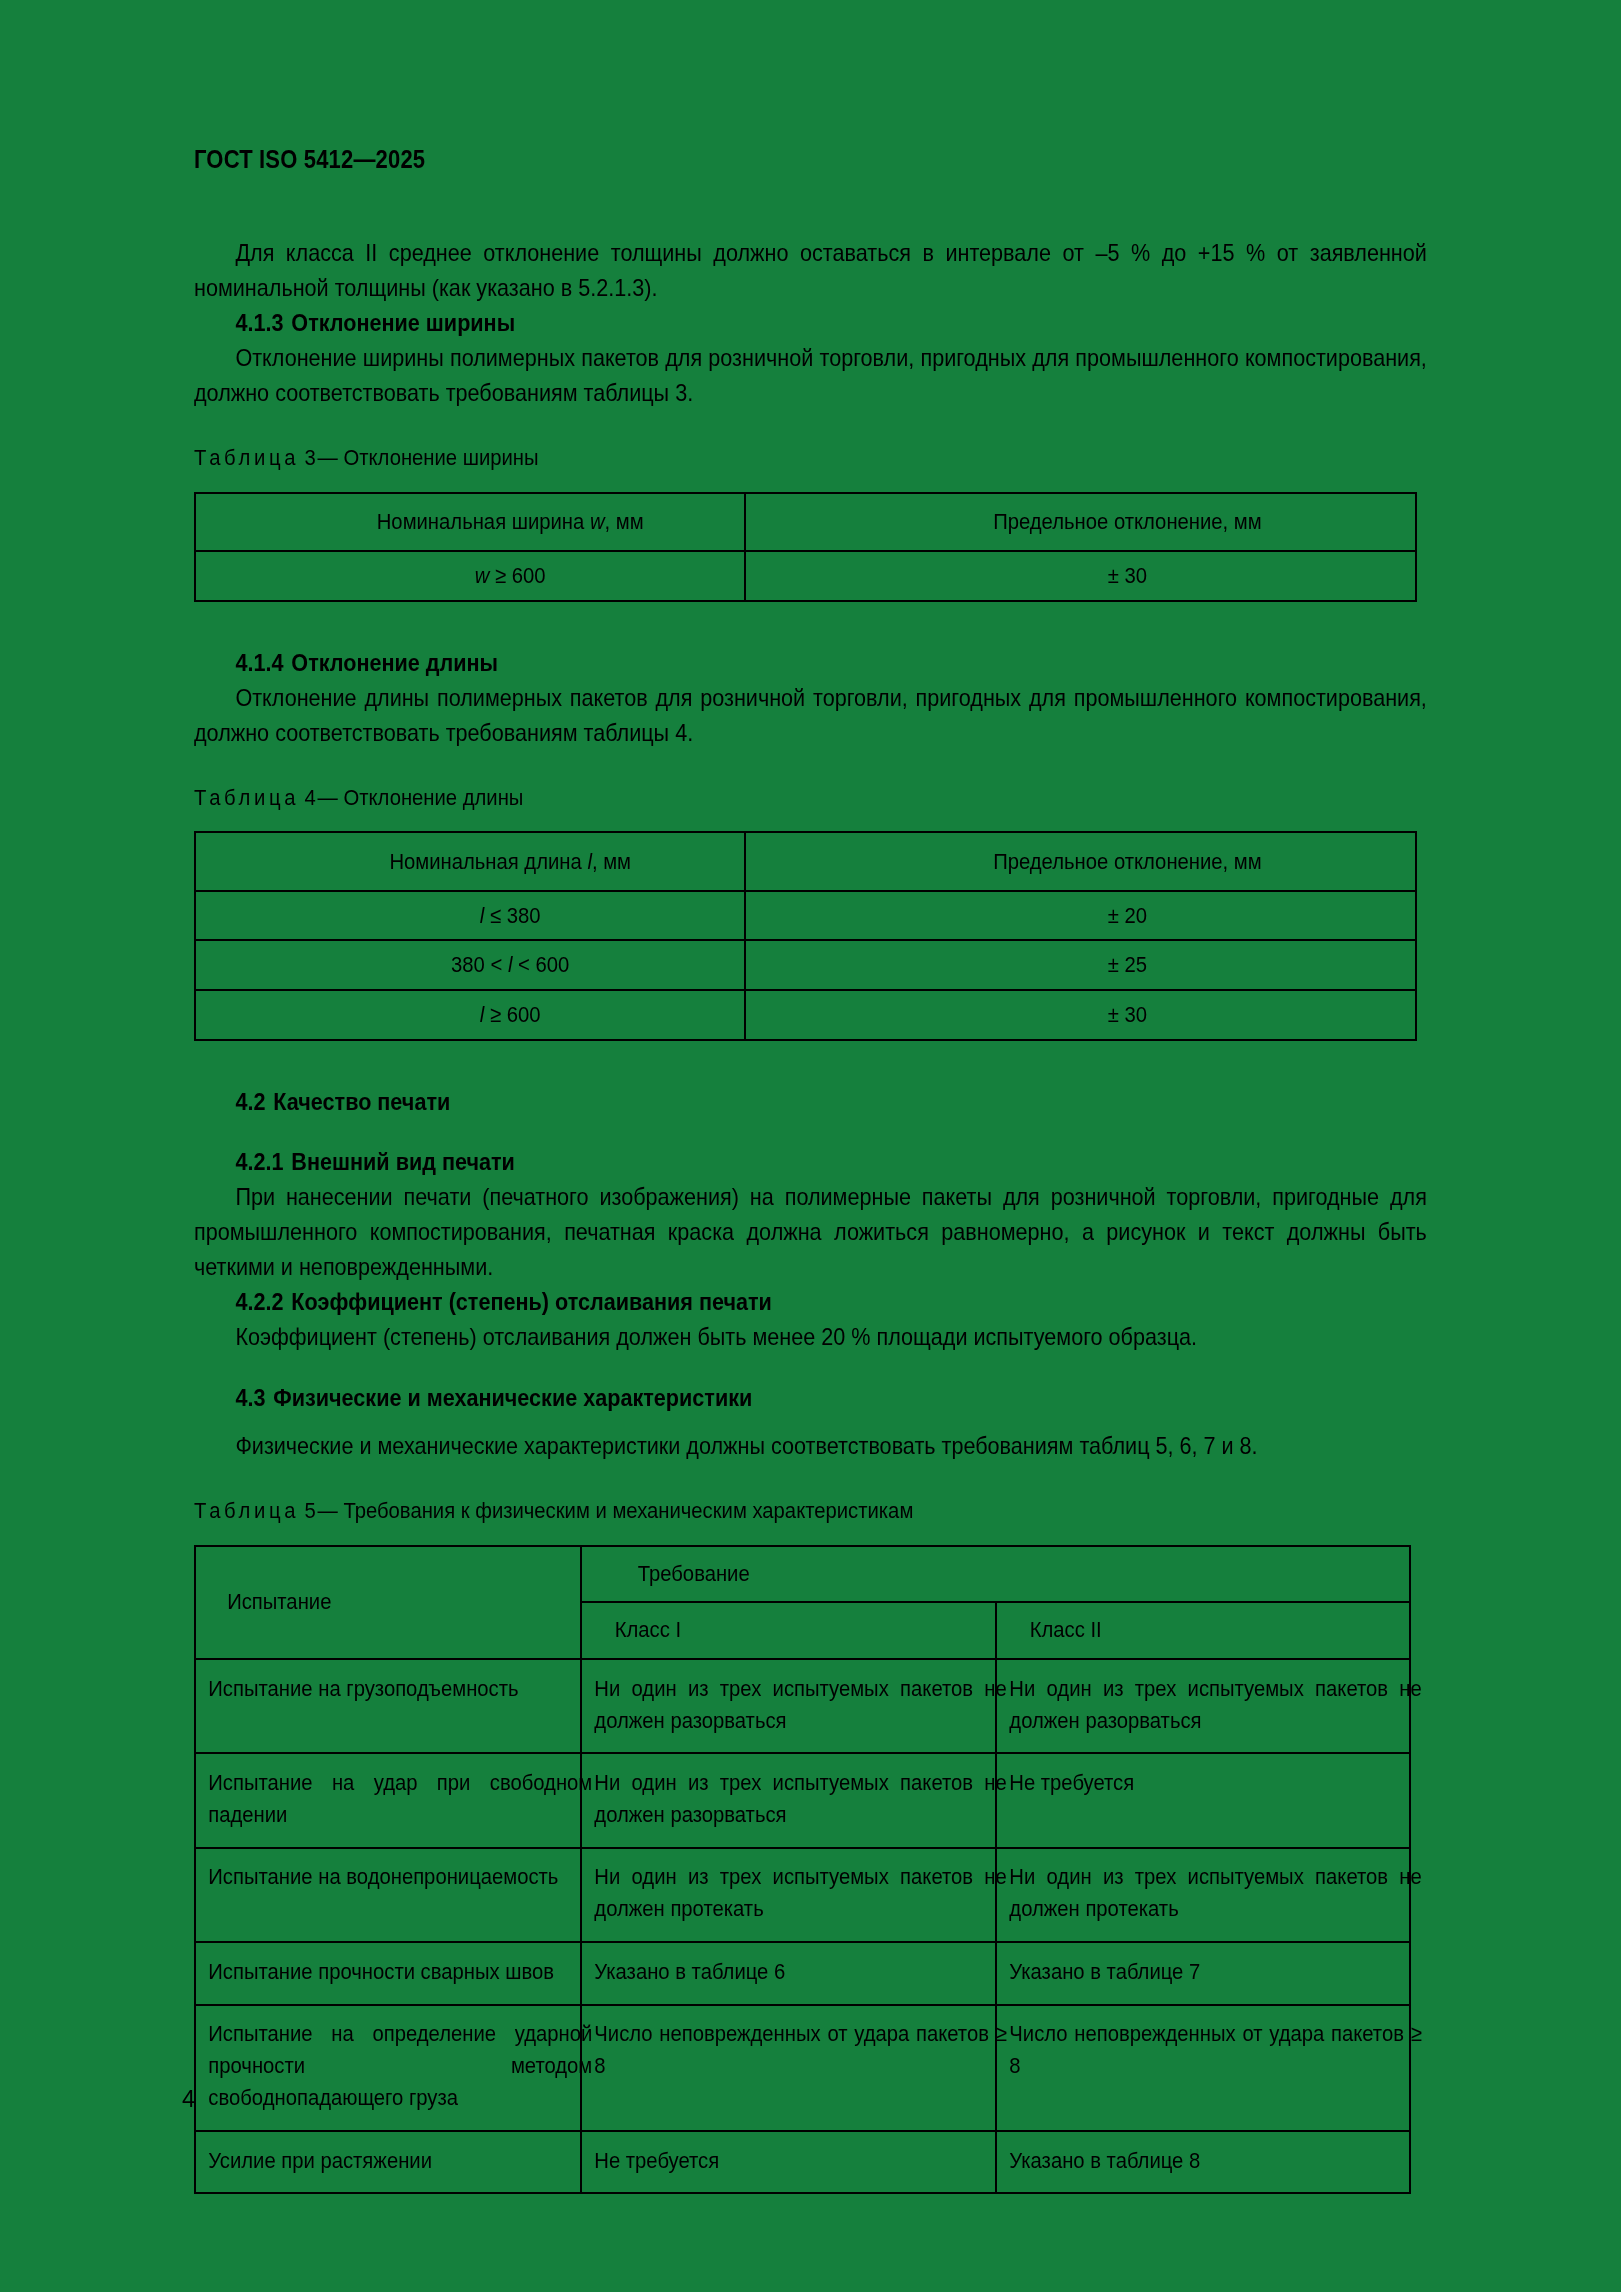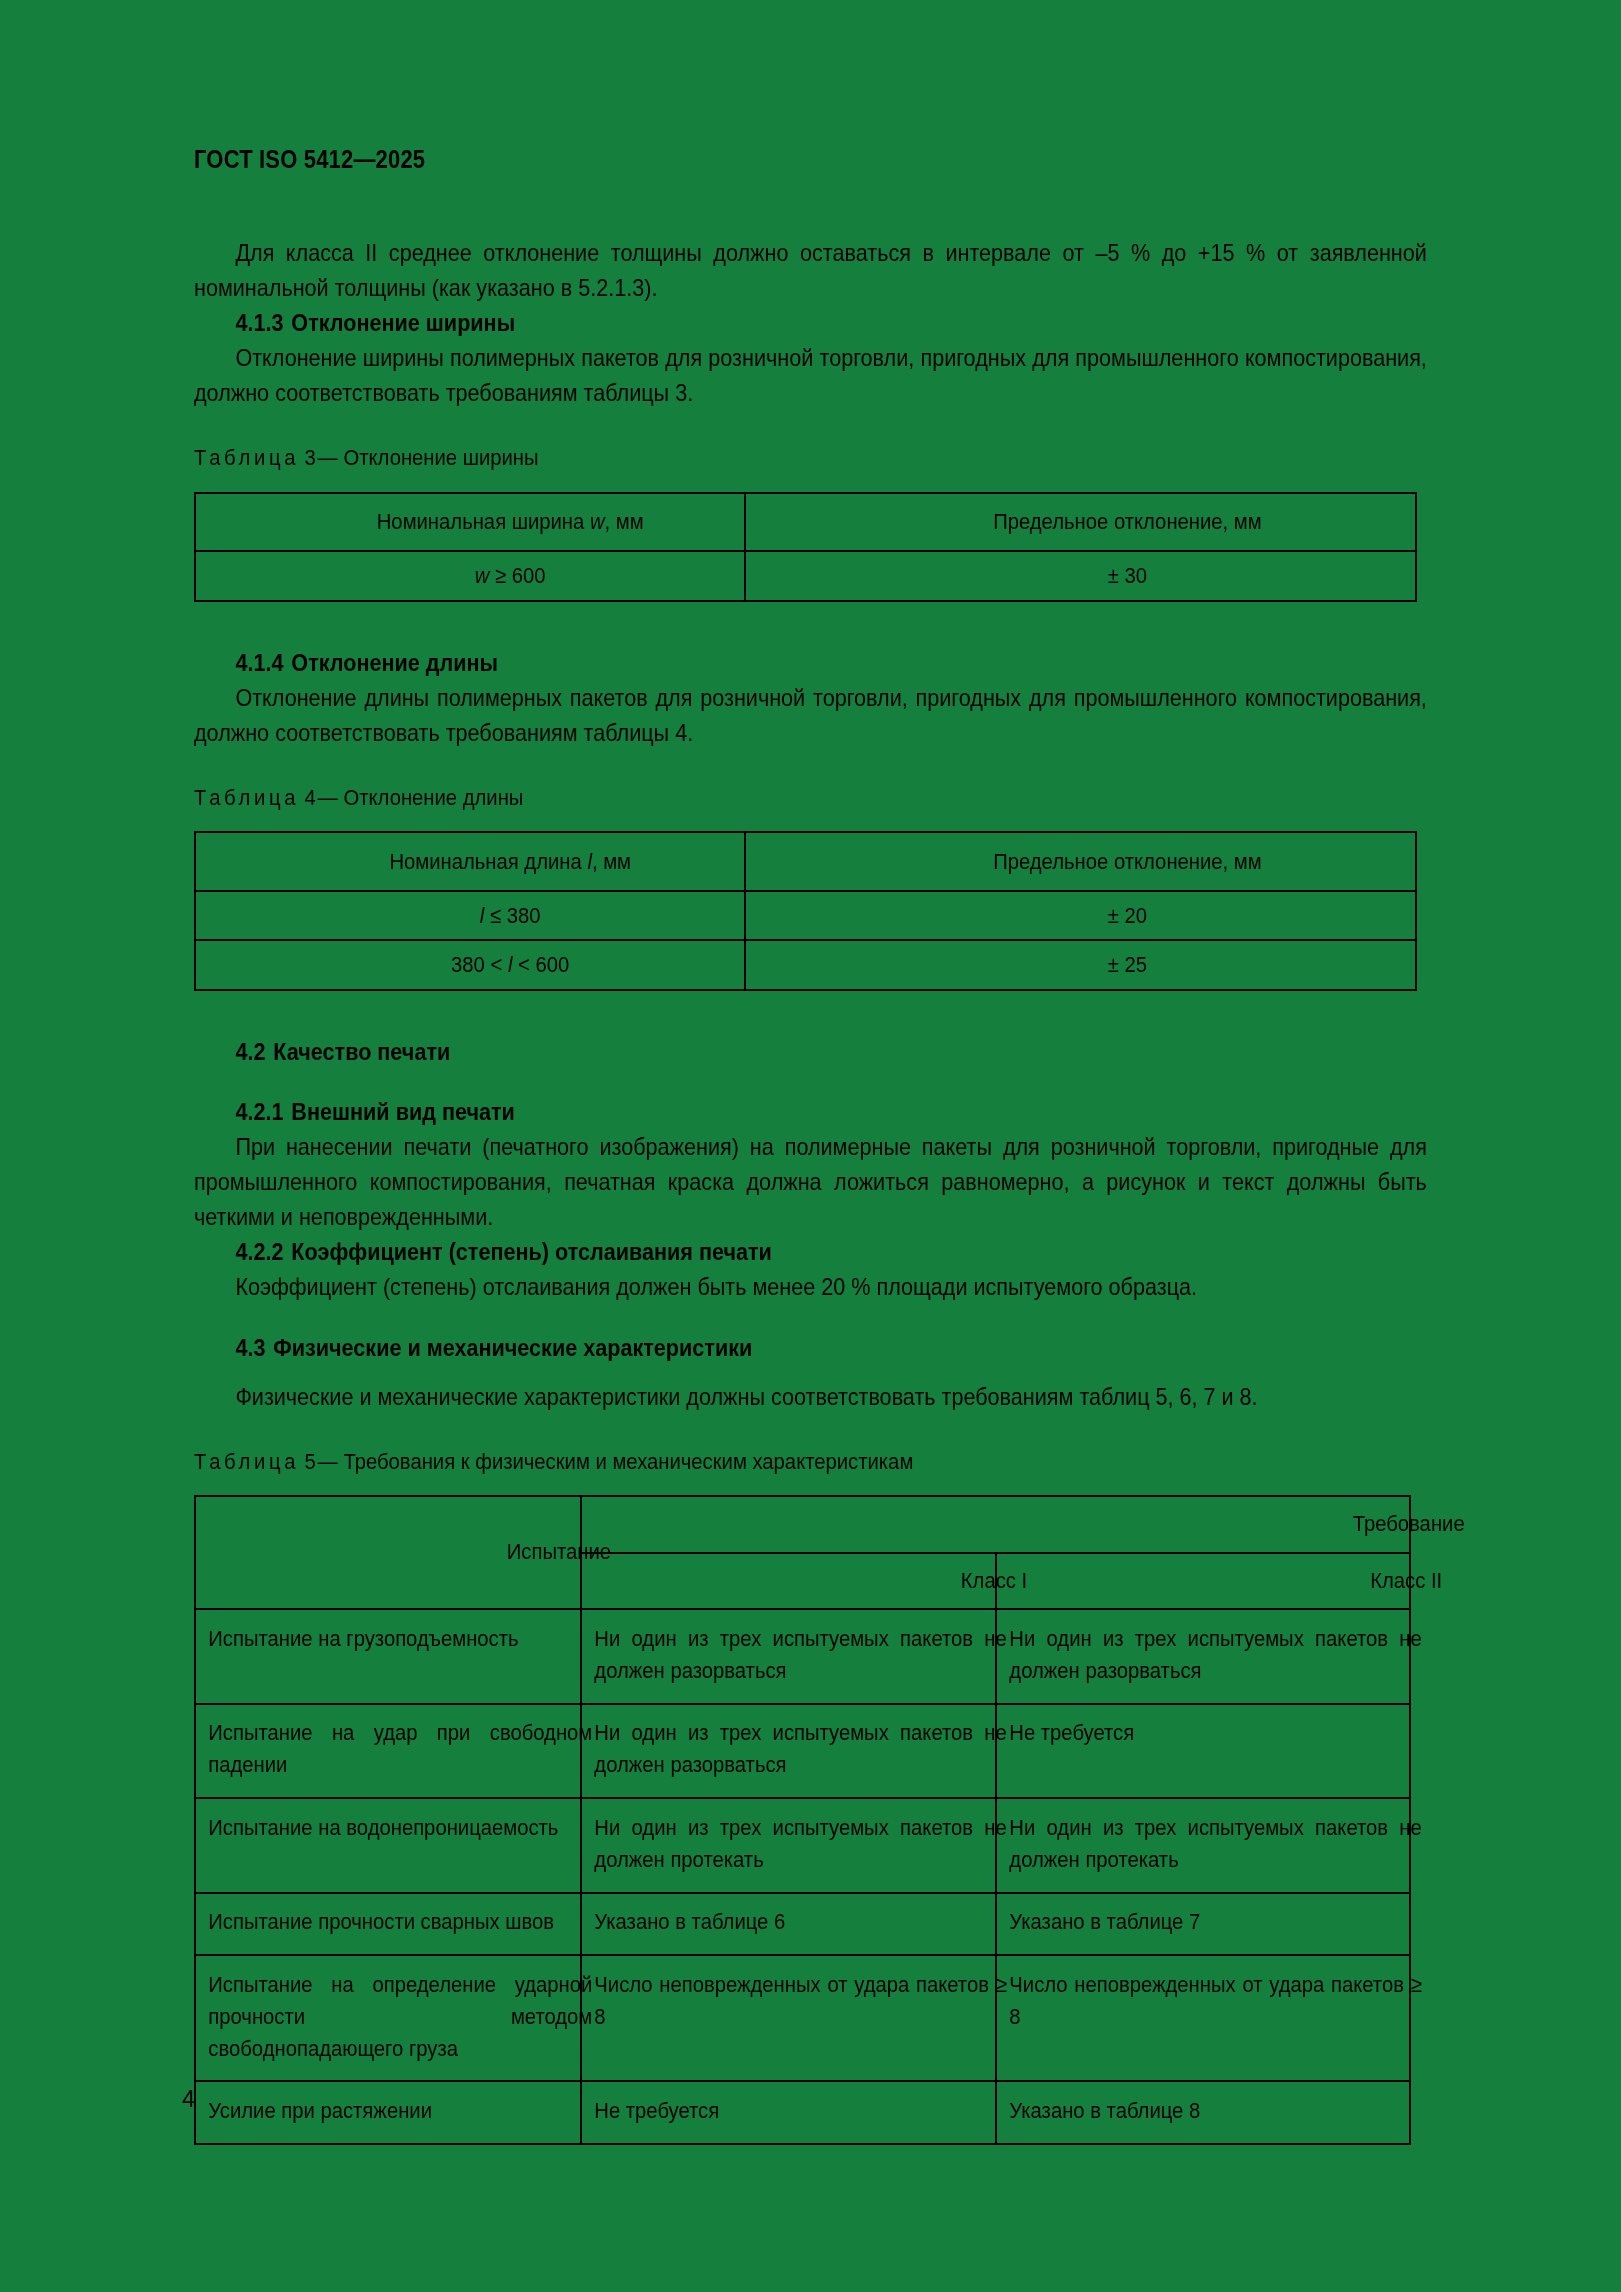--- a/index.html
+++ b/index.html
@@ -112,21 +112,21 @@
   table.t2 td { height: 43px; }
   table.t2 td .cellpad { padding: 7.8px 9.8px; }
   table.t2 .hdr .cellpad { padding: 12.7px 9.8px 11.8px; }
   table.t2 .col-a { width: 548px; }
   table.t2 .col-b { width: 669px; }
 
   
   table.t5 .col-1 { width: 384px; }
   table.t5 .col-2 { width: 417px; margin-top: 38px; }
   table.t5 .col-3 { width: 417px; }
-  table.t5 td.hd  { text-align: right; border-radius: 17px; }
+  table.t5 td.hd  { text-align: left; border-radius: 17px; }
   table.t5 td.hd .cellpad { transform-origin: center top; padding: 10.8px 9.8px 11.8px; }
   table.t5 td.bd .cellpad { padding: 12.7px 13.7px 15.7px; }
 
   
   .page-num {
     position: absolute;
     left: 182px;
     top: 2086px;
     font-size: 23.5px;
     font-family: "Liberation Sans", sans-serif;
@@ -205,20 +205,28 @@
         </td>
       </tr>
       <tr>
         <td class="ctr">
           <div class="cellpad"><span>380 &lt; </span><i>l</i><span> &lt; 600</span></div>
         </td>
         <td class="ctr">
           <div class="cellpad">± 25</div>
         </td>
       </tr>
+      <tr>
+        <td class="ctr">
+          <div class="cellpad"><span></span><i>l</i><span> ≥ 600</span></div>
+        </td>
+        <td class="ctr">
+          <div class="cellpad">± 30</div>
+        </td>
+      </tr>
     </tbody>
       </table>
 
     <div class="gap-44"></div>
 
     <h3 class="sec"><span class="num">4.2</span><span>Качество печати</span></h3>
 
     <div class="gap-26"></div>
 
     <h3 class="sec"><span class="num">4.2.1</span><span>Внешний вид печати</span></h3>

